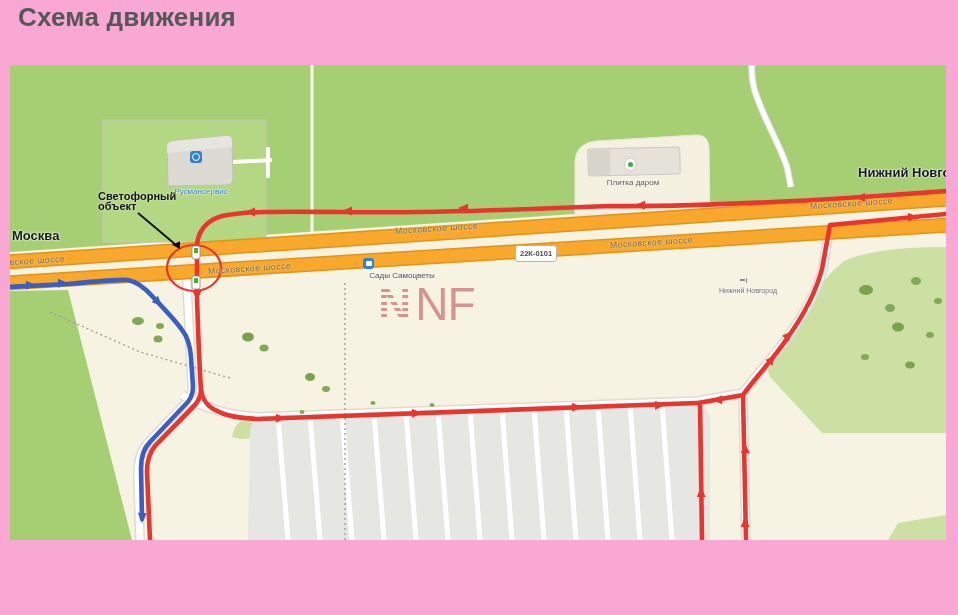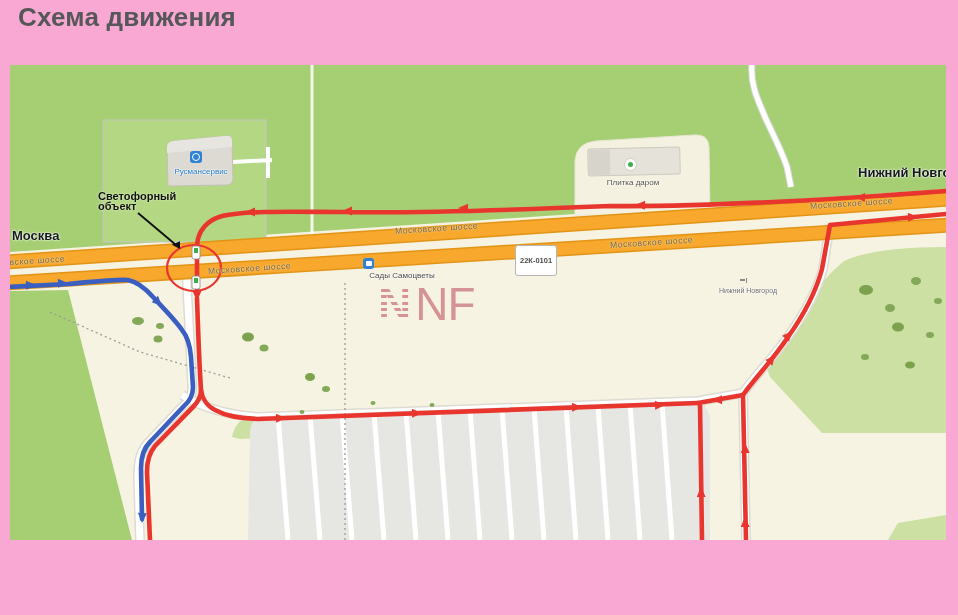--- a/index.html
+++ b/index.html
@@ -6,26 +6,26 @@
   #stage{position:relative;width:958px;height:615px;background:#f9a8d4;overflow:hidden;}
   .page-title{position:absolute;left:18px;top:2px;font-size:26px;font-weight:bold;color:#565759;letter-spacing:0.2px;}
   #map{position:absolute;left:10px;top:65px;width:936px;height:475px;background:#f7f3e3;overflow:hidden;}
   #map svg{position:absolute;left:0;top:0;}
   .lbl{position:absolute;white-space:nowrap;pointer-events:none;}
   .city{font-size:13px;font-weight:bold;color:#15181c;text-shadow:0 0 2px #fff,0 0 2px #fff;}
   .roadlbl{font-size:8.5px;color:#6f6a52;letter-spacing:0.6px;transform:rotate(-3.8deg);transform-origin:left center;
            text-shadow:0 0 2px #ffd089,0 0 2px #ffd089;}
   .annot{font-size:11px;font-weight:bold;color:#111;line-height:9.5px;text-shadow:0 0 2px #d9ecb9,0 0 2px #d9ecb9;}
   .poi{font-size:8px;text-shadow:0 0 2px #fff,0 0 2px #fff,0 0 2px #fff;text-align:center;}
-  .poi-blue{color:#1f78c8;}
+  .poi-blue{color:#1f78c8;margin-top:20px;}
   .poi-dark{color:#55524a;}
   .poi-gray{color:#4a4a4a;}
   .poi-small{font-size:7px;color:#6e6e6e;}
   .sign{position:absolute;font-size:7.5px;color:#4c4c4c;background:#fff;border:1px solid #b5b5b5;border-radius:3px;
-        padding:10px 4px;line-height:9px;font-weight:bold;}
+        padding:3px 4px;line-height:9px;font-weight:bold;}
   .miniicon{position:absolute;border-radius:3px;display:flex;align-items:center;justify-content:center;}
   .ic-blue{background:#2f82d4;width:12px;height:12px;}
   .ic-blue .dot{width:6px;height:6px;border:1.4px solid #fff;border-radius:50%;}
   .ic-bus{background:#2f82d4;width:11px;height:11px;}
   .ic-bus .b{width:6px;height:5px;background:#fff;border-radius:1px;}
   .ic-green{background:#fff;border:1px solid #cfcfc5;width:11px;height:11px;border-radius:50%;}
   .ic-green .t{width:5px;height:5px;background:#3fae49;border-radius:50%;}
   .ic-city{width:9px;height:9px;}
   .ic-city:before{content:"";display:block;margin:0 auto;width:5px;height:2px;background:#8a8a8a;}
   .ic-city:after{content:"";display:block;margin:1px auto 0;width:1.5px;height:5px;background:#8a8a8a;}

